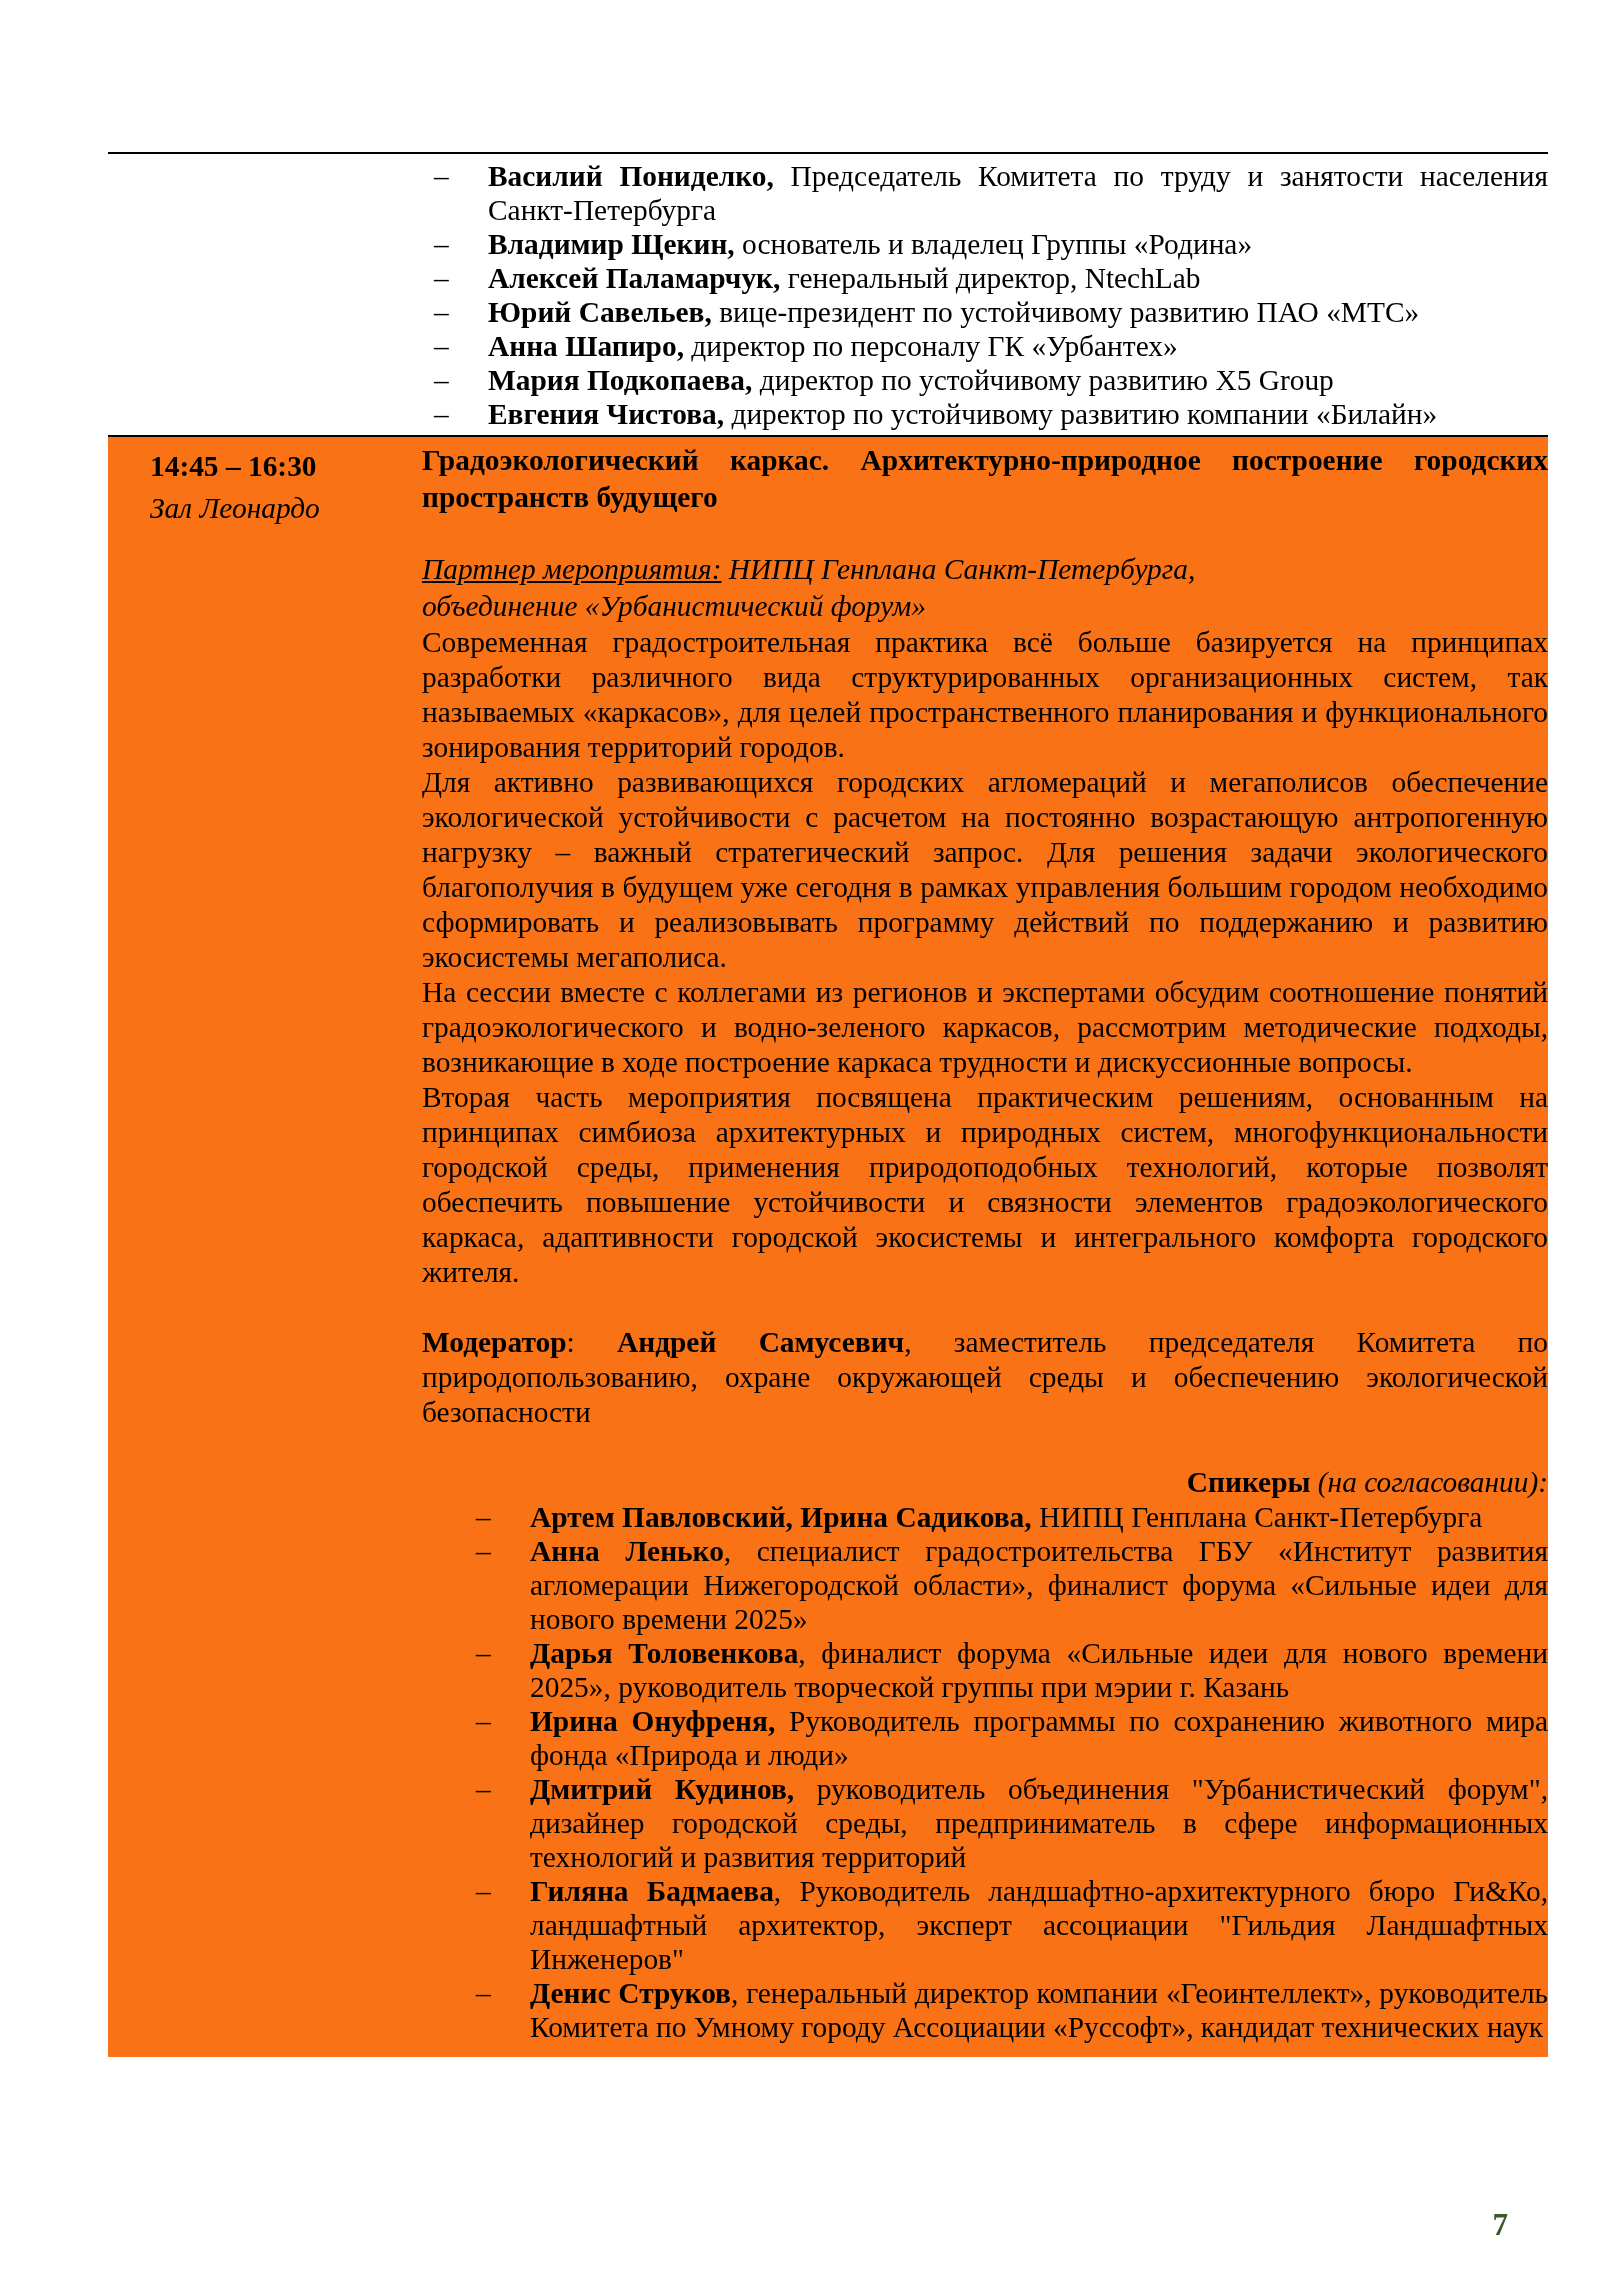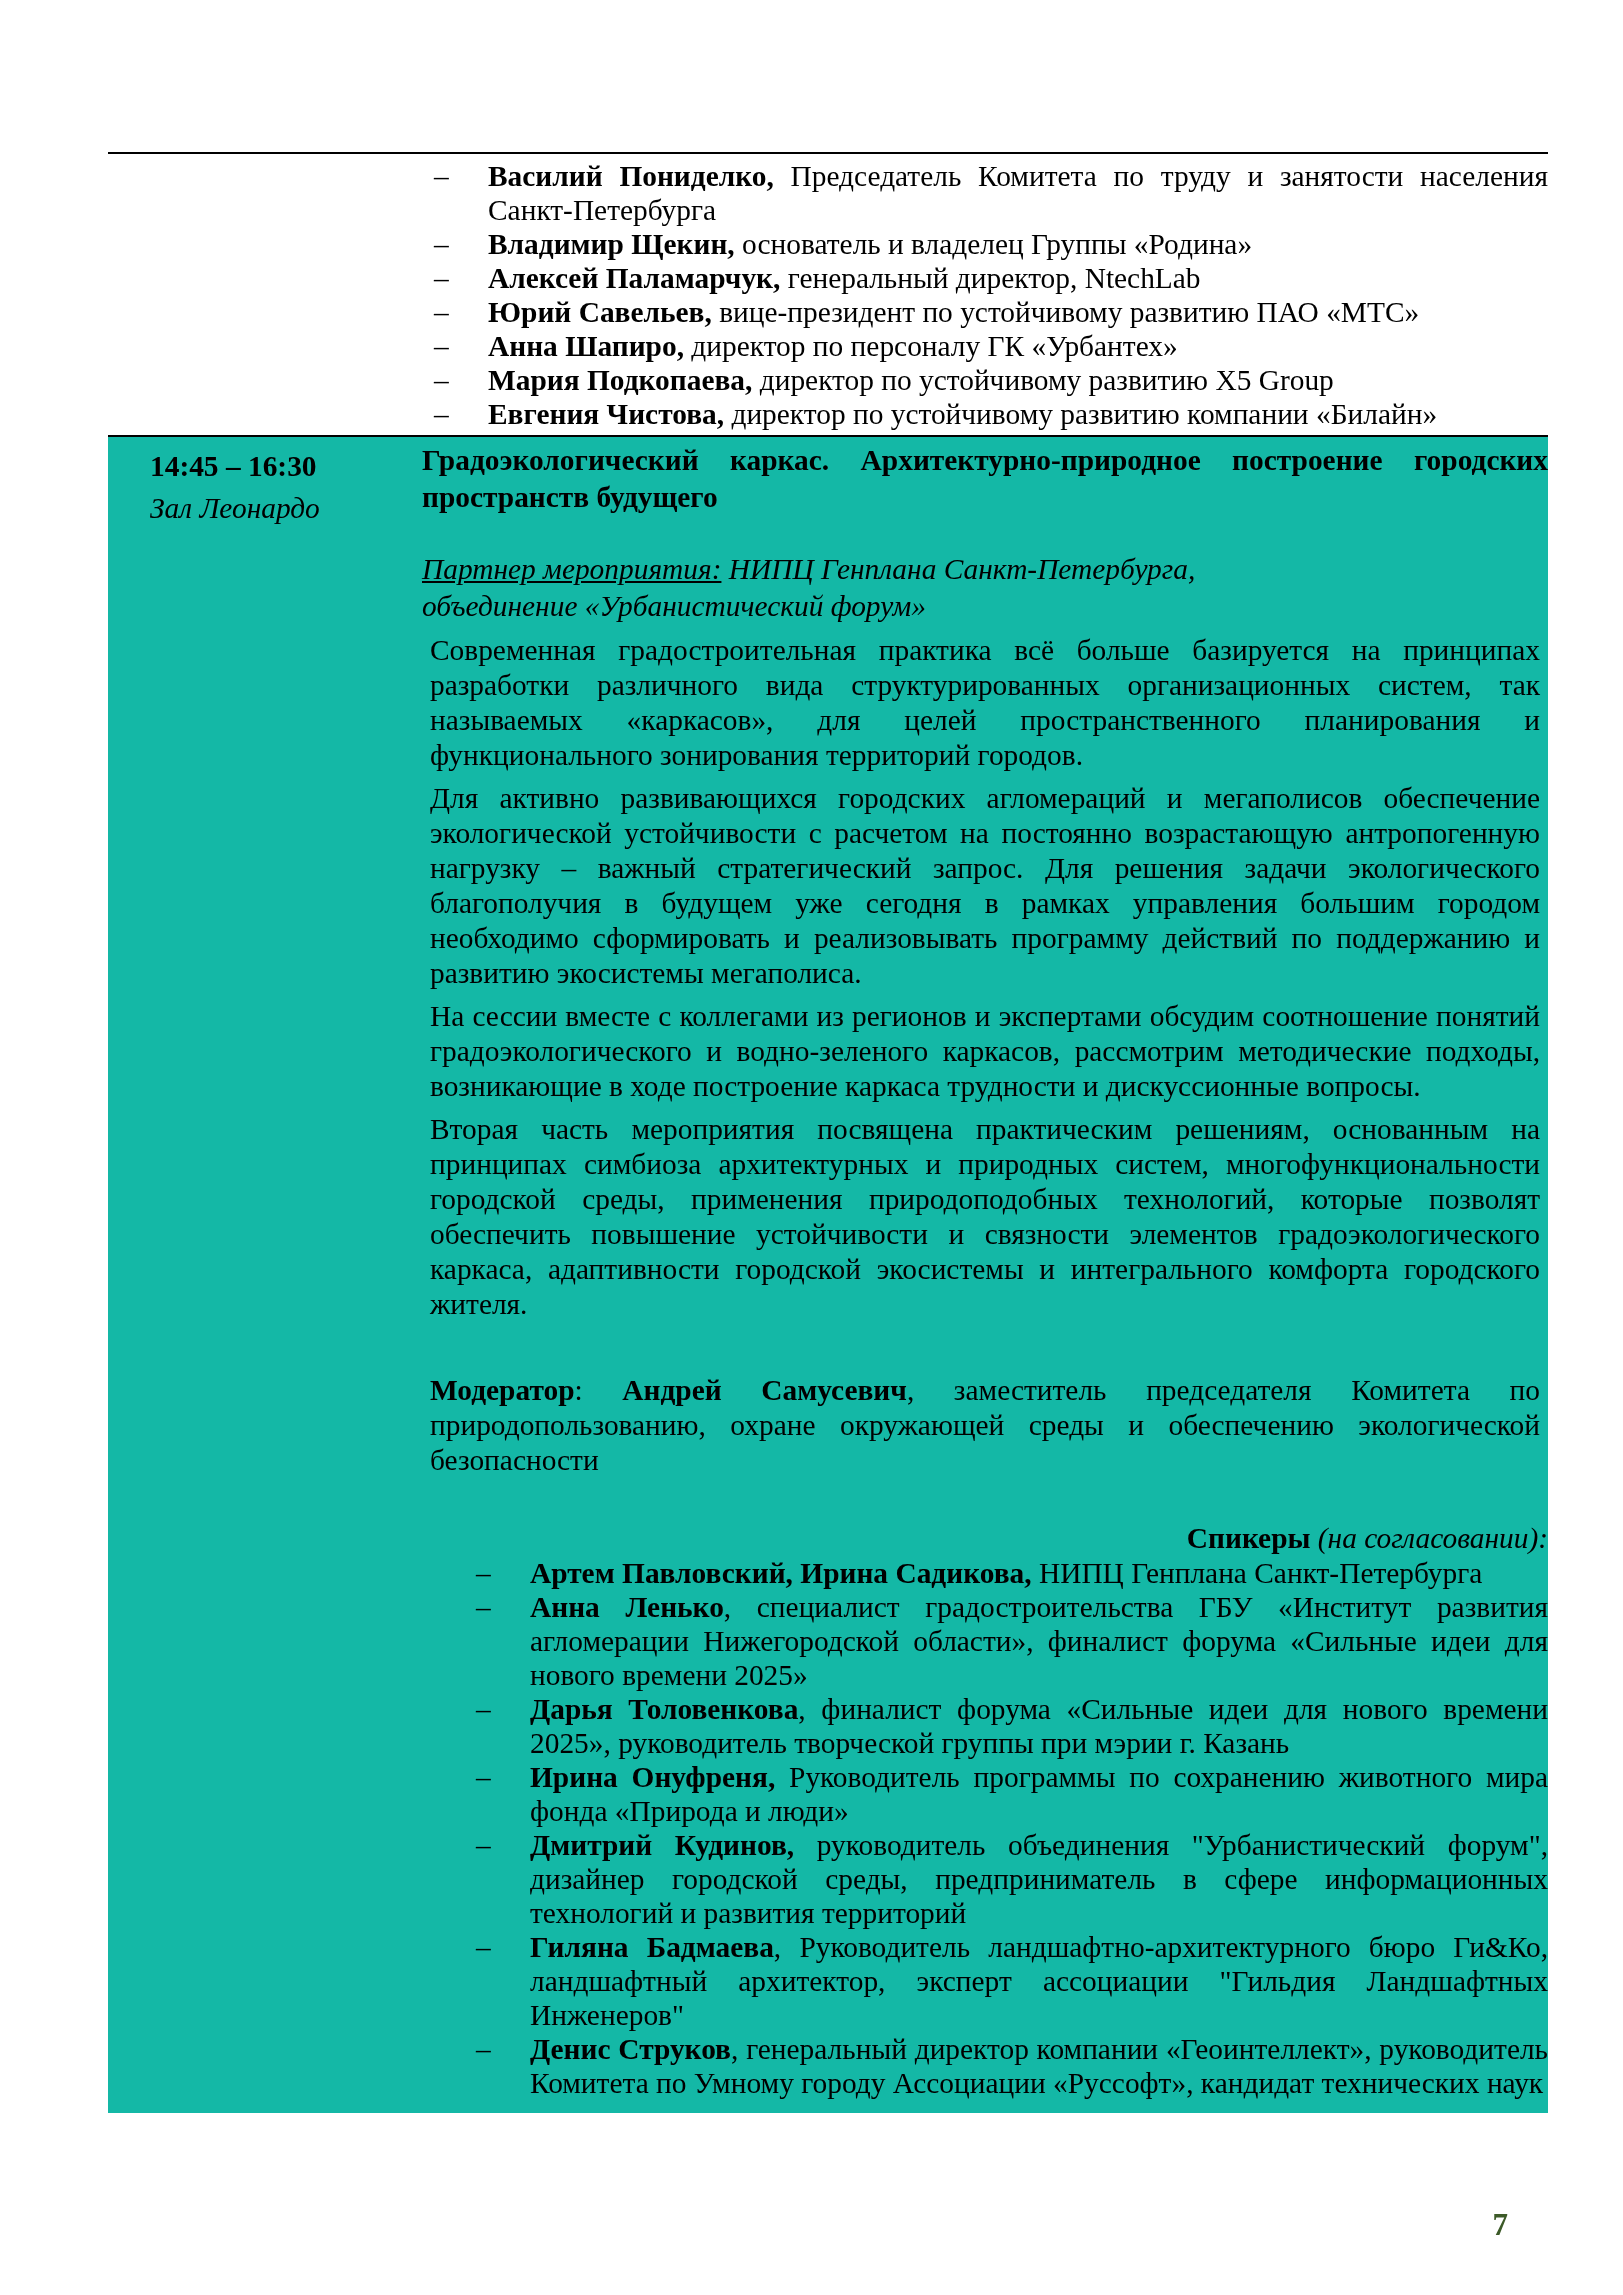--- a/index.html
+++ b/index.html
@@ -11,32 +11,32 @@
     font-size:29.4px;color:#000;
     overflow:hidden;
   }
   .content{margin-left:108px;width:1440px;}
   .top-spacer{height:152px;}
   .row{display:flex;border-top:2.6px solid #000;}
   .col-left{width:272px;flex:none;}
   .col-right{flex:1;min-width:0;}
   .row-top{background:#ffffff;}
   .row-top .col-right{padding-top:5.2px;padding-bottom:3.9px;}
-  .row-session{background:#14b8a6;}
+  .row-session{background:#f97316;}
   .row-session .col-right{padding-top:5.2px;padding-bottom:13px;}
   .time-cell{padding-left:42px;padding-top:7.9px;line-height:42px;}
   .time{font-weight:bold;}
   .hall{font-style:italic;}
   .slist{margin:0;padding:0;}
   .slist-item{display:flex;padding-left:54px;}
   .slist-item .marker{width:46px;flex:none;line-height:34px;}
   .slist-item .li-text{flex:1;text-align:justify;line-height:34px;margin-left:8px;}
   .bname{font-weight:bold;}
   .session-title{font-weight:bold;text-align:justify;line-height:37px;}
-  .para{text-align:justify;line-height:35px;margin:8px;}
+  .para{text-align:justify;line-height:35px;margin:0;}
   .partner-line{font-style:italic;line-height:37px;margin:0;}
   .partner-label{text-decoration:underline;}
   .gap{height:35px;}
   .speakers-heading{line-height:35px;text-align:right;}
   .speakers-heading .hbold{font-weight:bold;}
   .speakers-heading .hitalic{font-style:italic;}
   .page-number{
     position:absolute;
     top:2207px;right:115px;
     font-weight:bold;font-size:31px;

